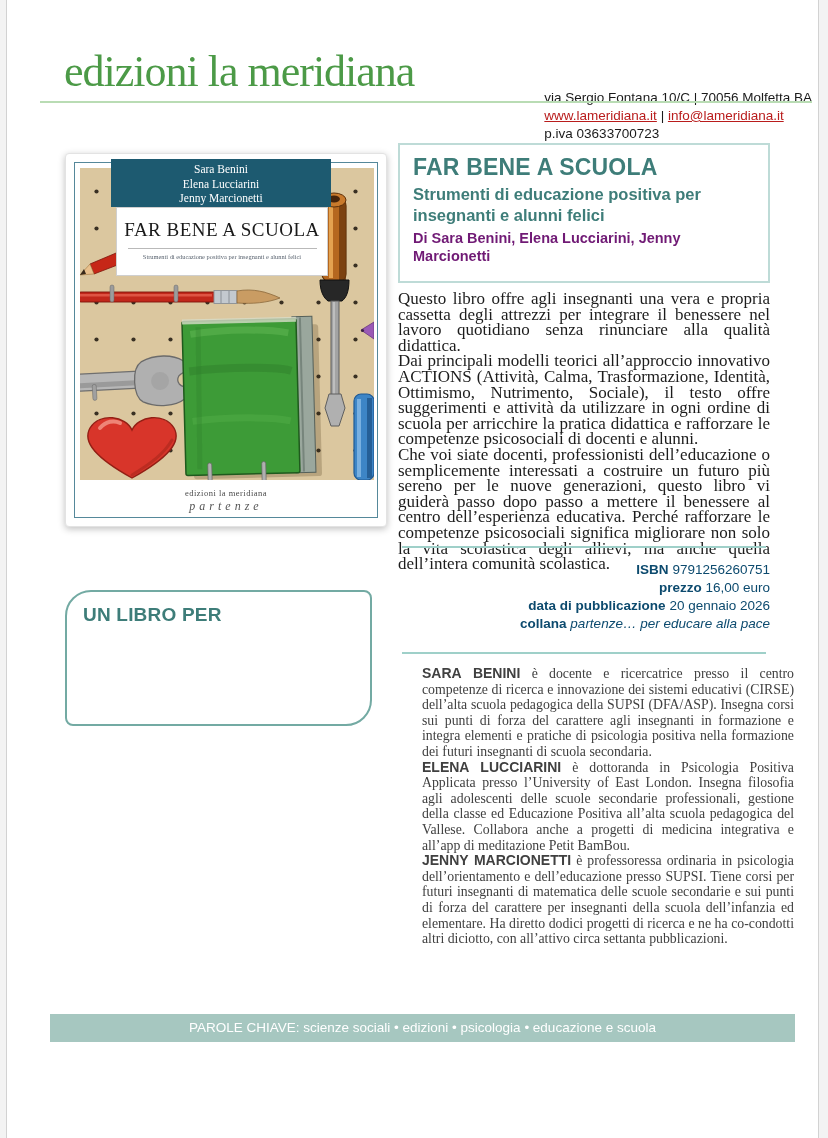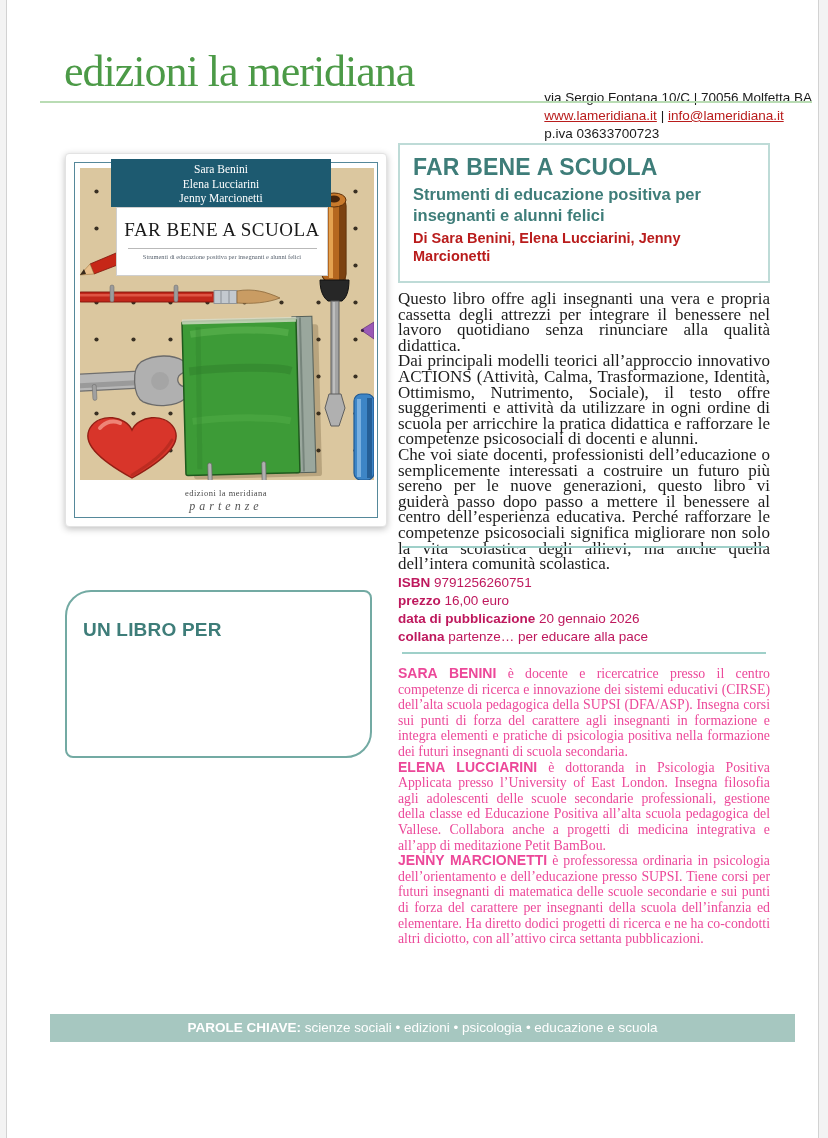--- a/index.html
+++ b/index.html
@@ -35,50 +35,50 @@
   .cover-title { font-family:"Liberation Serif", serif; font-size:19px; letter-spacing:.5px;
                  color:#1a1a1a; margin-top:11px; }
   .cover-div { width:90%; margin:7px auto 4px; border-top:1px solid #b9b9b9; }
   .cover-sub { font-family:"Liberation Serif", serif; font-size:6.4px; color:#5a6470; white-space:nowrap; }
   .cover-footer { position:absolute; left:0; right:0; bottom:12px; text-align:center; }
   .cover-pub { font-family:"Liberation Serif", serif; font-size:8.5px; color:#4a4a4a; letter-spacing:.5px; }
   .cover-coll { font-family:"Liberation Serif", serif; font-style:italic; font-size:12px;
                 color:#555; letter-spacing:4px; margin-top:1px; }
 
   
-  .libro-box { position:absolute; left:65px; top:590px; width:307px; height:168px;
-               border:2px solid #73aaa3; border-radius:26px 8px 26px 8px; padding:27px 16px; }
+  .libro-box { position:absolute; left:65px; top:590px; width:307px; height:136px;
+               border:2px solid #73aaa3; border-radius:26px 8px 26px 8px; padding:12px 16px; }
   .libro-head { color:#3e7d79; font-size:19px; font-weight:bold; letter-spacing:.2px; }
   .libro-text { margin-top:9px; font-family:"Liberation Serif", serif; font-size:14.5px;
                 line-height:19px; color:#1a1a1a; text-align:justify; }
 
   
   .rcol { position:absolute; left:398px; width:372px; }
   .title-box { top:143px; height:140px; border:2px solid #bedbd7; padding:9px 13px; }
   .book-title { color:#3e7d79; font-size:23px; font-weight:bold; line-height:27px; letter-spacing:.2px; }
   .book-sub   { color:#3e7d79; font-size:16.5px; font-weight:bold; line-height:21px; margin-top:3px; }
-  .book-by    { color:#b91c1c; font-size:14.5px; font-weight:bold; line-height:18px; margin-top:3px; }
+  .book-by    { color:#701a75; font-size:14.5px; font-weight:bold; line-height:18px; margin-top:3px; }
 
   .descr { top:291px; font-family:"Liberation Serif", serif; font-size:17px;
            line-height:15.6px; color:#1c1c1c; text-align:justify; }
   .sep { position:absolute; left:402px; width:364px; height:2px; background:#9fd0c9; }
   .sep1 { top:546px; } .sep2 { top:652px; }
 
-  .meta { top:574px; font-size:13.5px; line-height:18px; color:#be185d; }
+  .meta { top:561px; font-size:13.5px; line-height:18px; color:#0c4a6e;text-align:right; }
   .meta b { font-weight:bold; }
-  .meta .it { }
+  .meta .it { font-style:italic; }
 
   .bios { top:666px; font-family:"Liberation Serif", serif; font-size:13.8px;
-          line-height:15.6px; color:#ec4899; text-align:justify; }
+          line-height:15.6px; color:#404040; text-align:justify;margin-left:24px; }
   .bios .aname { font-family:"Liberation Sans", sans-serif; font-weight:bold; font-size:14px; }
 
   
   .kbar { position:absolute; left:50px; top:1014px; width:745px; height:28px;
           background:#a6c7c0; color:#fff; text-align:center; font-size:13.5px; line-height:28px; }
-  .kbar b { font-weight:bold; }
+  .kbar b { font-weight:normal; }
 </style>
 </head>
 <body>
 
 <div class="page">
   <div class="edge-left"></div>
   <div class="edge-right"></div>
 
   <div class="logo">edizioni la meridiana</div>
   <div class="contact">

